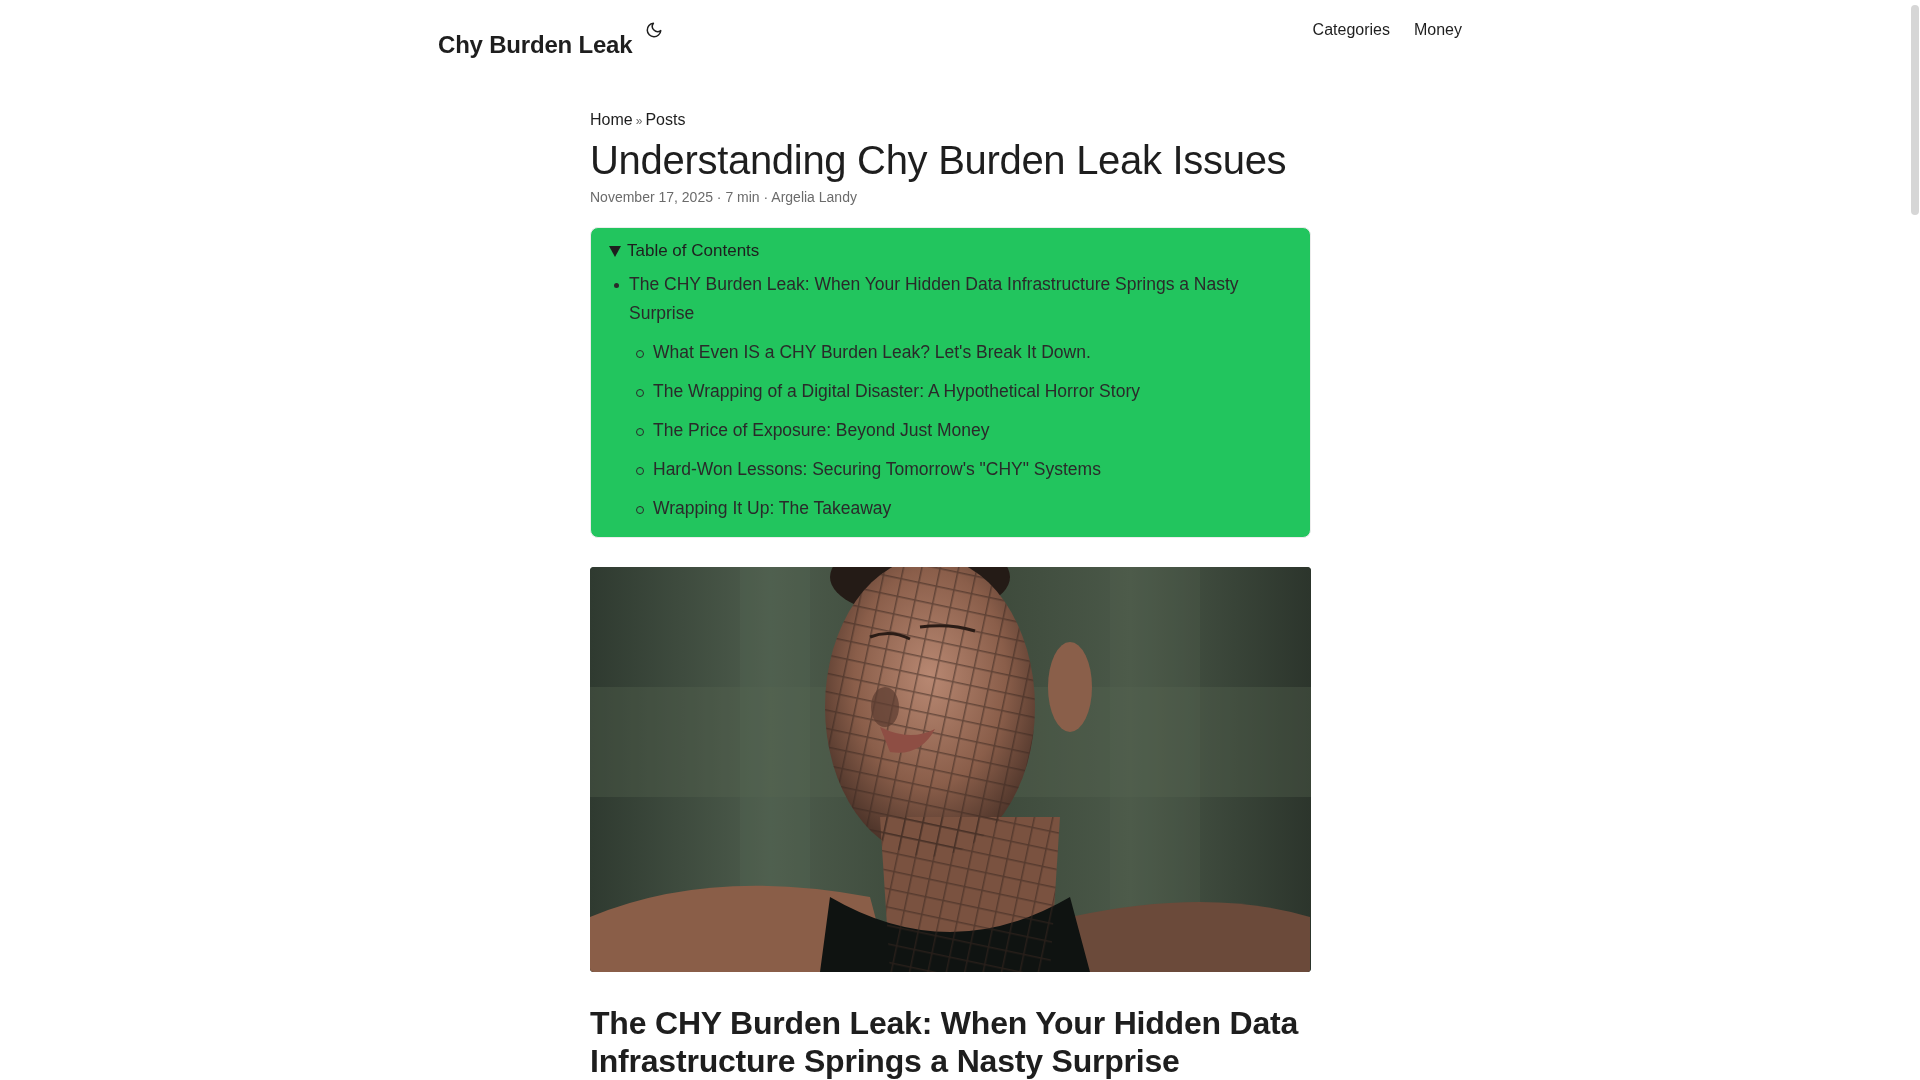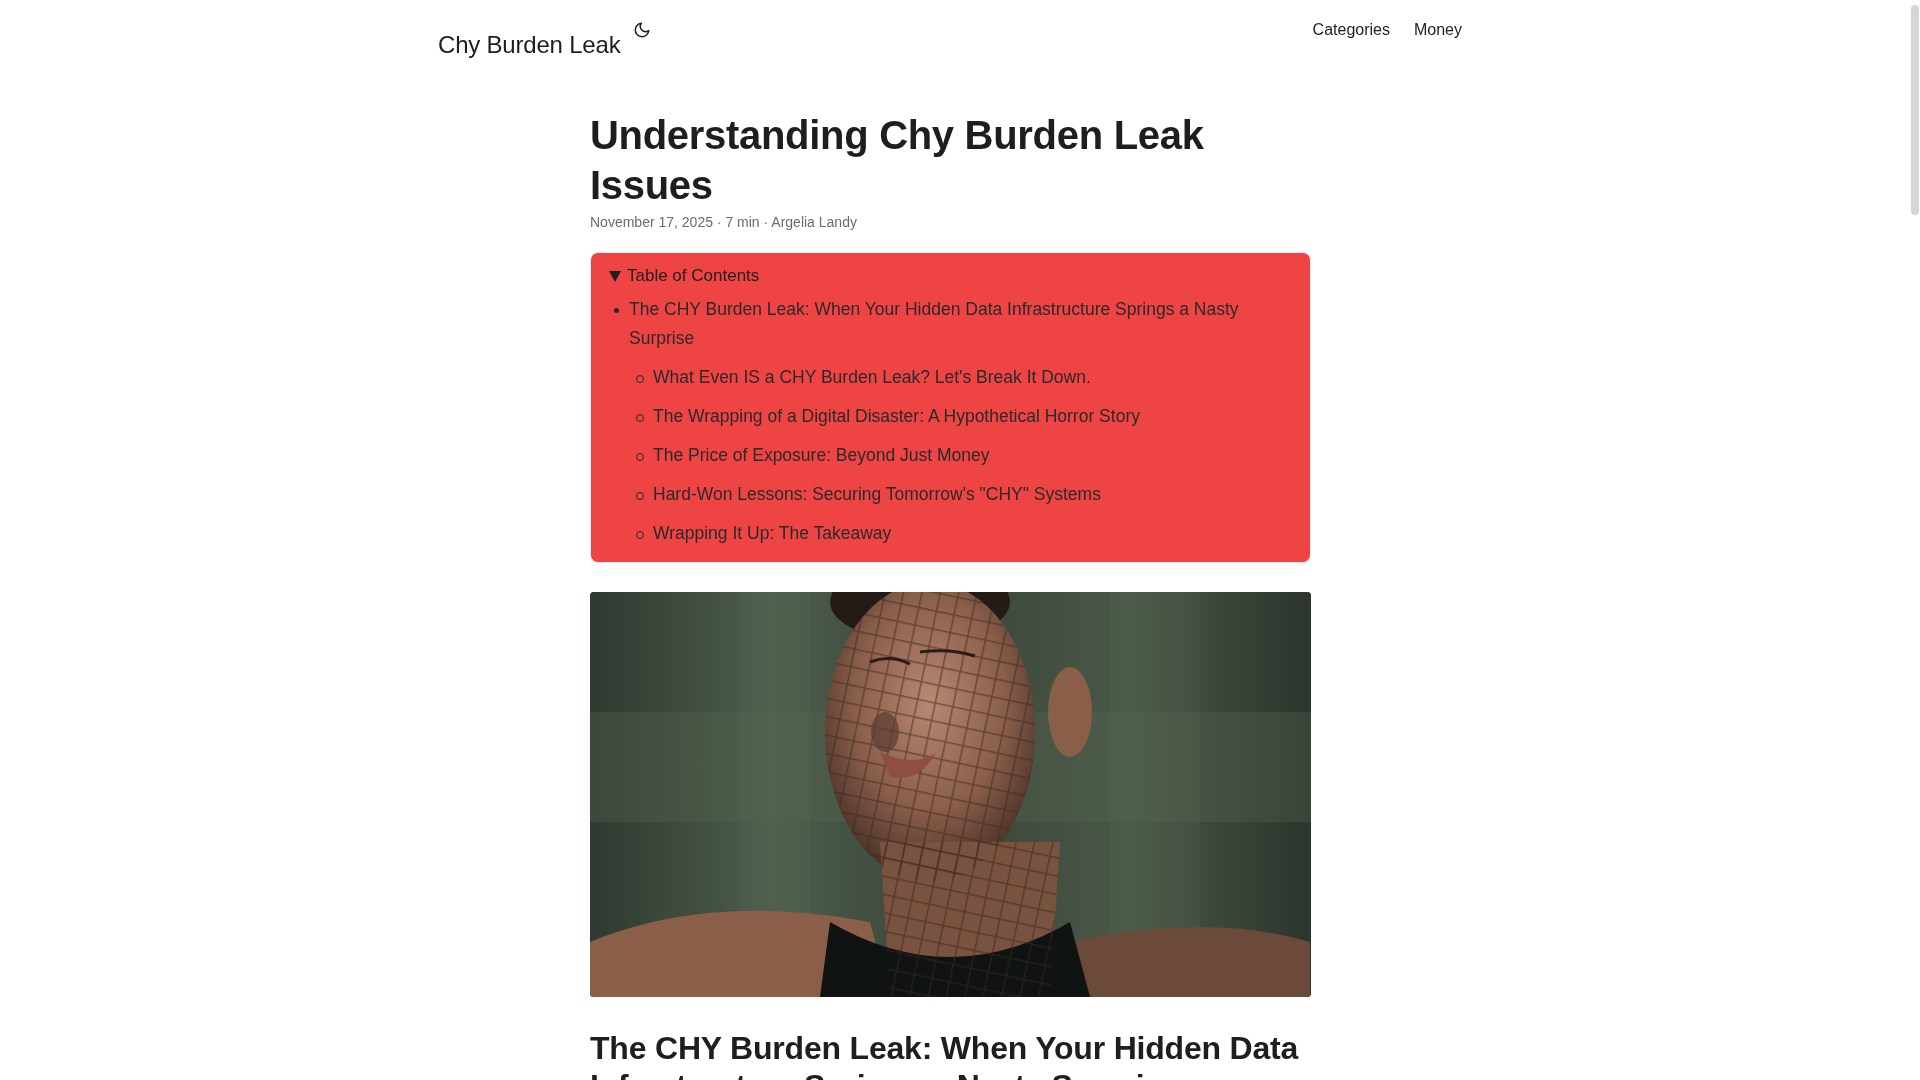--- a/index.html
+++ b/index.html
@@ -1,33 +1,33 @@
 <!DOCTYPE html>
 <html><head>
 <meta charset="utf-8">
 <style>
   * { box-sizing: border-box; margin: 0; padding: 0; }
   html, body { width: 1920px; height: 1080px; overflow: hidden; background: #ffffff; }
   body { font-family: "Liberation Sans", "DejaVu Sans", sans-serif; color: #1e1e1e; position: relative; }
 
   .header { position: absolute; left: 438px; top: 0; width: 1024px; height: 60px; display: flex; align-items: center; justify-content: space-between; }
   .logo-wrap { display: flex; align-items: center; }
-  .logo { font-size: 24px; font-weight: 400; color: #1e1e1e; text-decoration: none; letter-spacing: -0.2px; margin-top: 29px; }
+  .logo { font-size: 24px; font-weight: 700; color: #1e1e1e; text-decoration: none; letter-spacing: -0.2px; margin-top: 29px; }
   .theme-toggle { margin-left: 12px; width: 20px; height: 20px; display: inline-flex; align-items: center; justify-content: center; cursor: pointer; }
   .nav { display: flex; gap: 0; text-align: right; }
   .nav a { font-size: 16px; color: #1e1e1e; text-decoration: none; margin-left: 24px; }
 
   .main { position: absolute; left: 590px; top: 108px; width: 721px; }
   .breadcrumb { font-size: 16px; color: #1e1e1e; line-height: 24px; }
   .breadcrumb a { color: #1e1e1e; text-decoration: none; }
   .breadcrumb .sep { font-size: 12px; color: #6b6b6b; margin: 0 3px; }
-  .post-title { font-size: 40px; font-weight: 700; line-height: 50px; margin-top: 2px; color: #1e1e1e; letter-spacing: -0.3px; }
+  .post-title { font-size: 40px; font-weight: 400; line-height: 50px; margin-top: 2px; color: #1e1e1e; letter-spacing: -0.3px; }
   .post-meta { font-size: 14px; color: #6b6b6b; line-height: 20px; margin-top: 2px; }
 
-  .toc { margin-top: 20px; background: #ef4444; border: 1px solid #ececec; border-radius: 8px; padding: 10px 18px 14px 18px; }
+  .toc { margin-top: 20px; background: #22c55e; border: 1px solid #ececec; border-radius: 8px; padding: 10px 18px 14px 18px; }
   .toc-summary { font-size: 17px; font-weight: 500; color: #1e1e1e; line-height: 26px; cursor: pointer; display: flex; align-items: center; }
   .toc-summary .tri { display: inline-block; width: 0; height: 0; border-left: 6px solid transparent; border-right: 6px solid transparent; border-top: 11px solid #1e1e1e; margin-right: 6px; }
   .toc ul { list-style: none; }
   .toc .lvl1 { margin-top: 6px; padding-left: 20px; }
   .toc .lvl1 > li { position: relative; font-size: 17.5px; line-height: 29px; color: #2a2a2a; }
   .toc .lvl1 > li::before { content: ""; position: absolute; left: -15px; top: 13px; width: 5px; height: 5px; border-radius: 50%; background: #2a2a2a; }
   .toc .lvl2 { padding-left: 24px; }
   .toc .lvl2 > li { position: relative; font-size: 17.5px; line-height: 29px; color: #2a2a2a; margin-top: 10px; }
   .toc .lvl2 > li::before { content: ""; position: absolute; left: -17px; top: 12px; width: 6px; height: 6px; border-radius: 50%; border: 1px solid #2a2a2a; background: transparent; }
   .toc a { color: #2a2a2a; text-decoration: none; }
@@ -52,20 +52,23 @@
         </svg>
     </span>
   </div>
   <nav class="nav">
     <a href="#">Categories</a>
     <a href="#">Money</a>
   </nav>
 </header>
 
 <main class="main">
+  <div class="breadcrumb">
+    <a href="#">Home</a><span class="sep">»</span><a href="#">Posts</a>
+  </div>
   <h1 class="post-title">Understanding Chy Burden Leak Issues</h1>
   <div class="post-meta">November 17, 2025 · 7 min · Argelia Landy</div>
 
   <div class="toc">
     <div class="toc-summary">
       <span class="tri"></span>
       <span>Table of Contents</span>
     </div>
     <ul class="lvl1">
       <li>

